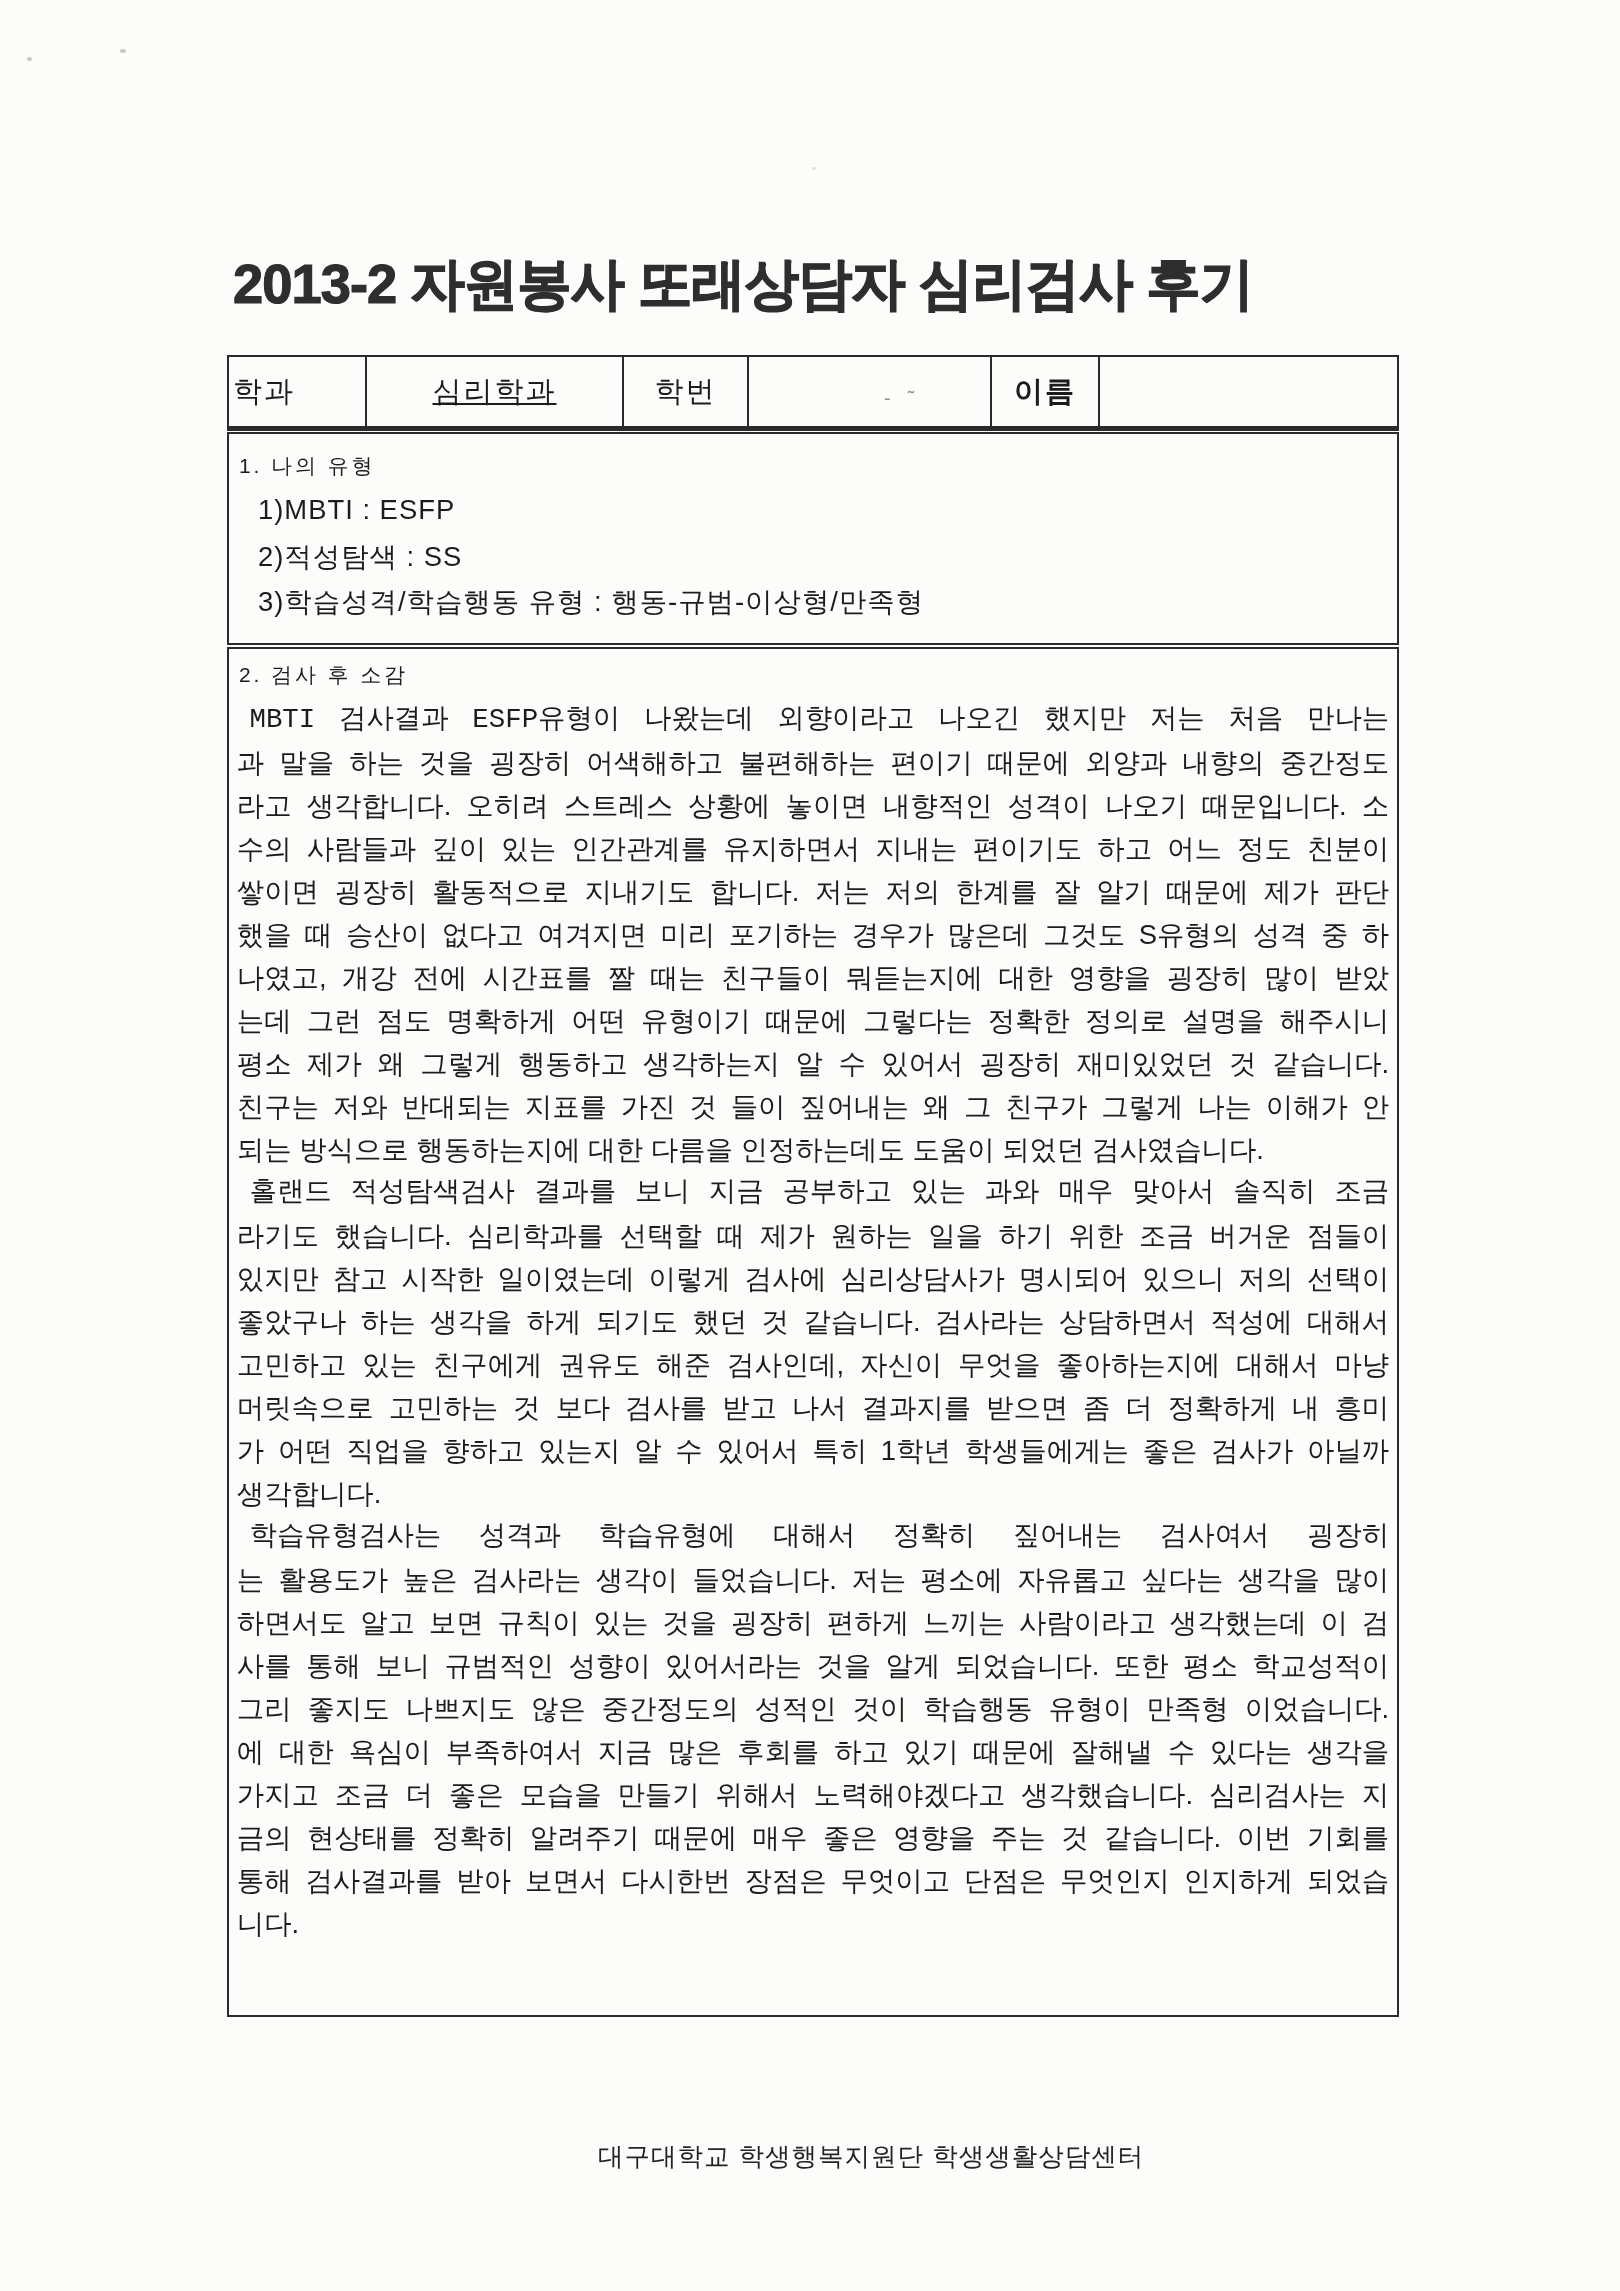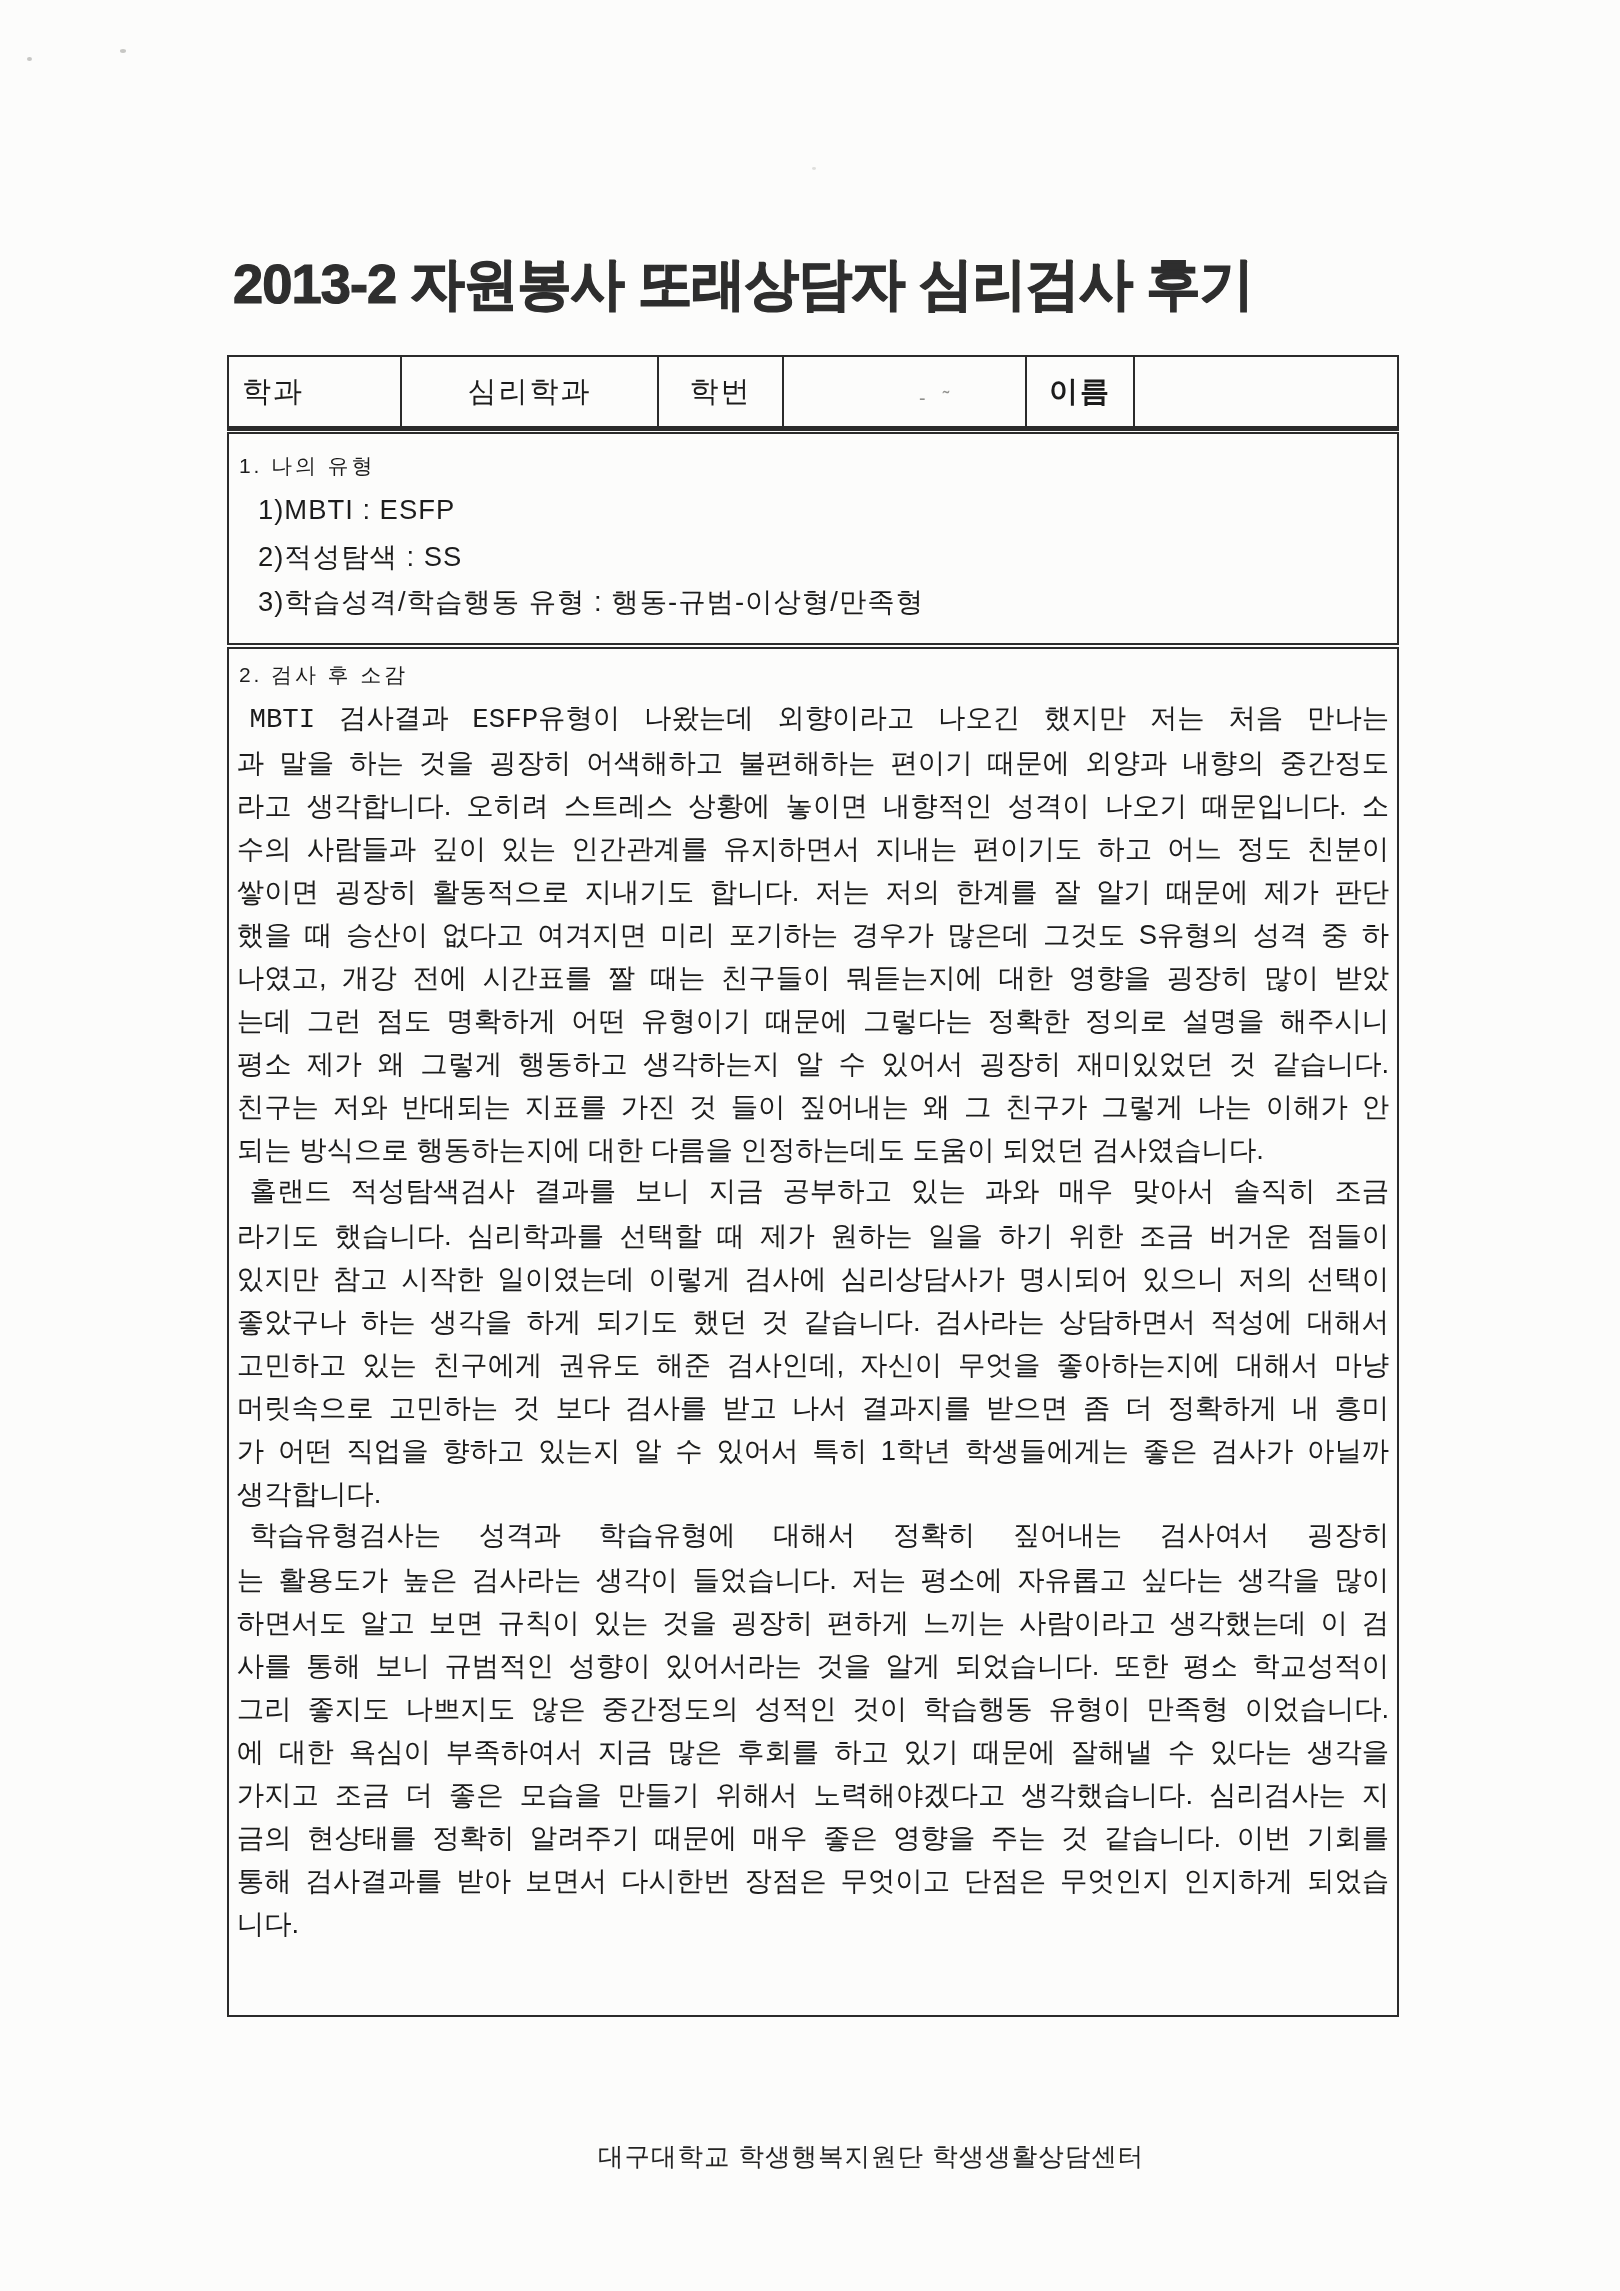--- a/index.html
+++ b/index.html
@@ -33,22 +33,22 @@
     border:2.9px solid var(--border,#2b2b2b);
     border-bottom-width:5.9px;
   }
   .cell{
     box-sizing:border-box;height:100%;
     border-right:2px solid var(--border,#2b2b2b);
     display:flex;align-items:center;
     font-size:29px;letter-spacing:2px;white-space:nowrap;overflow:hidden;
   }
   .cell:last-child{border-right:none;}
-  .c-dept-l{width:173px;padding-left:13px;}
-  .c-dept-v{width:257px;justify-content:center;}
+  .c-dept-l{width:138px;padding-left:4px;}
+  .c-dept-v{width:257px;justify-content:center;text-decoration:underline;}
   .c-id-l{width:125px;justify-content:center;}
   .c-id-v{width:243px;justify-content:flex-start;padding-left:135px;}
   .c-name-l{width:108px;justify-content:center;font-weight:bold;}
   .c-name-v{flex:1;}
   .faint-mark{color:#8f8f8c;font-size:19.6px;letter-spacing:5.9px;padding-top:13.7px;}
 
   
   .box{
     position:absolute;left:227px;width:1172px;
     box-sizing:border-box;border:2.9px solid var(--border,#2b2b2b);

